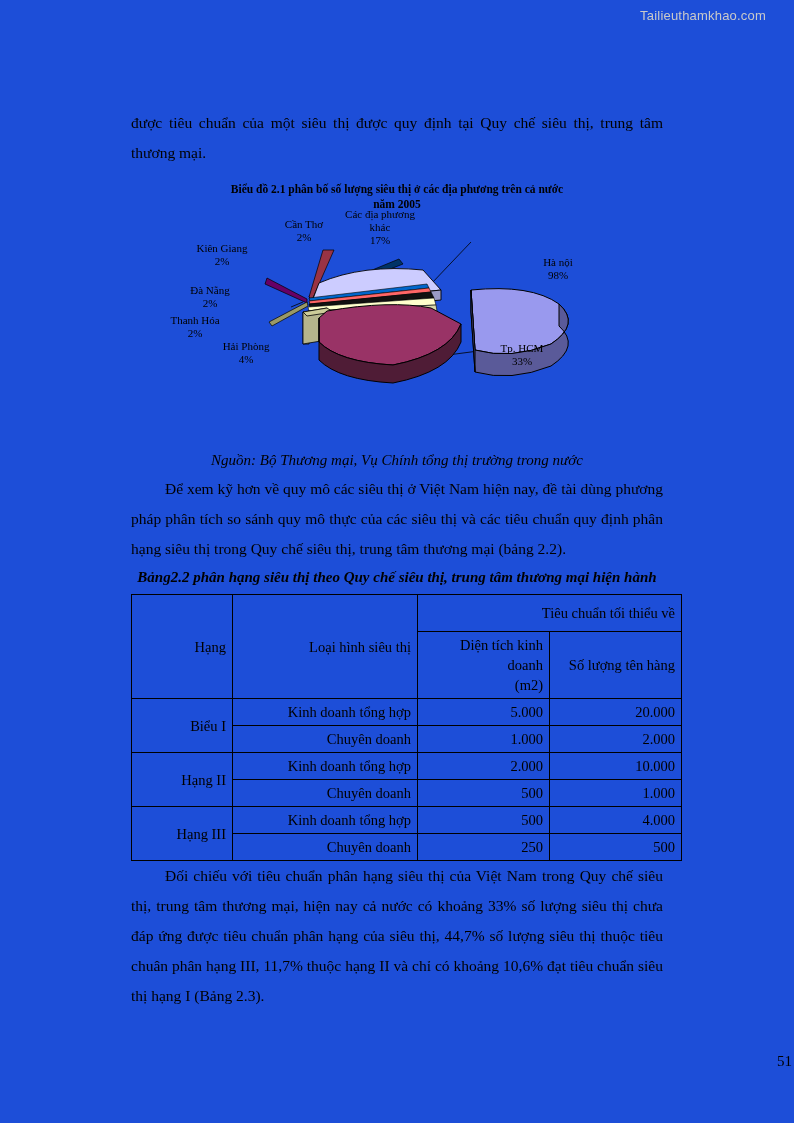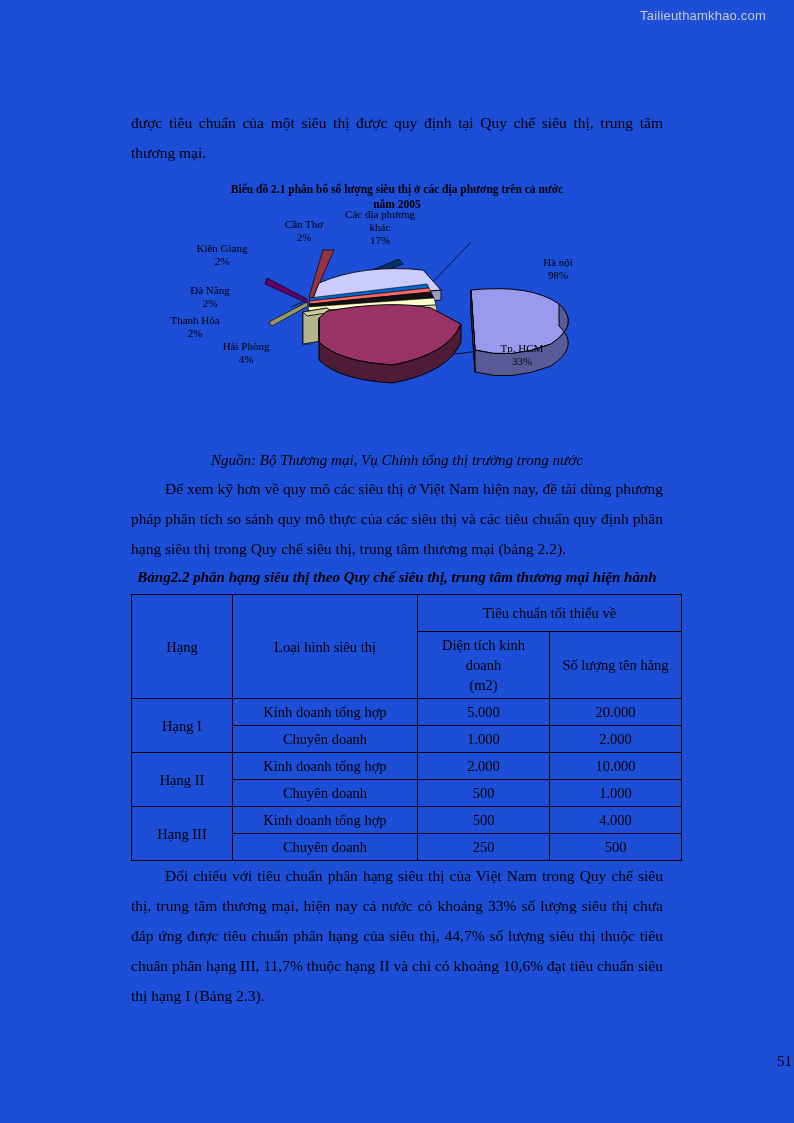--- a/index.html
+++ b/index.html
@@ -94,21 +94,21 @@
     border-collapse: collapse;
     width: 551px;
     margin: 4px 0 0 0;
     table-layout: fixed;
     font-size: 14.5px;
   }
   table.spec td, table.spec th {
     border: 1px solid #000;
     padding: 3px 6px;
     font-weight: normal;
-    text-align: center;
+    text-align: right;
     vertical-align: middle;
     line-height: 20px;
   }
   td.c-hang  { width: 88px; }
   td.c-loai  { width: 172px; }
   td.c-dien  { width: 146px; }
   td.c-soluong { width: 145px; }
   td.sub-center { text-align: center; }
   .tall { height: 34px; }
   .hdr-tall { height: 30px; }
@@ -258,21 +258,21 @@
         </tr>
         <tr>
           <td class="c-dien sub-center tall">
             <span>Diện tích kinh doanh</span><br>
             <span>(m2)</span>
           </td>
           <td class="c-soluong">Số lượng tên hàng</td>
         </tr>
 
         <tr>
-          <td class="c-hang" rowspan="2">Hạng I</td>
+          <td class="c-hang" rowspan="2">Biểu I</td>
           <td class="c-loai">Kinh doanh tổng hợp</td>
           <td class="c-dien">5.000</td>
           <td class="c-soluong">20.000</td>
         </tr>
         <tr>
           <td class="c-loai">Chuyên doanh</td>
           <td class="c-dien">1.000</td>
           <td class="c-soluong">2.000</td>
         </tr>
 

